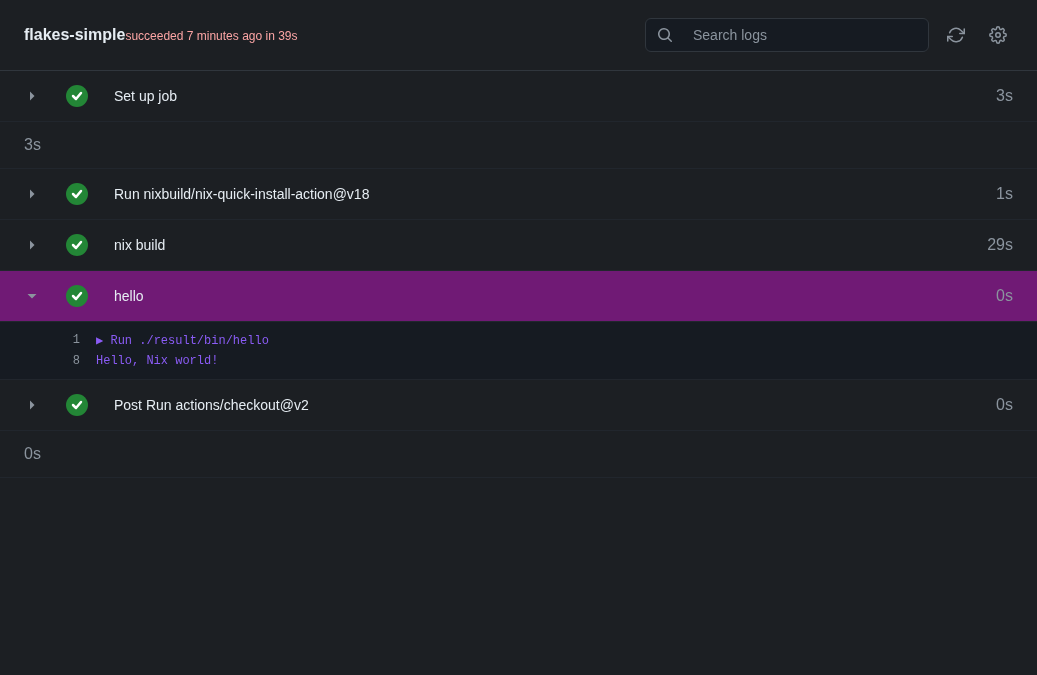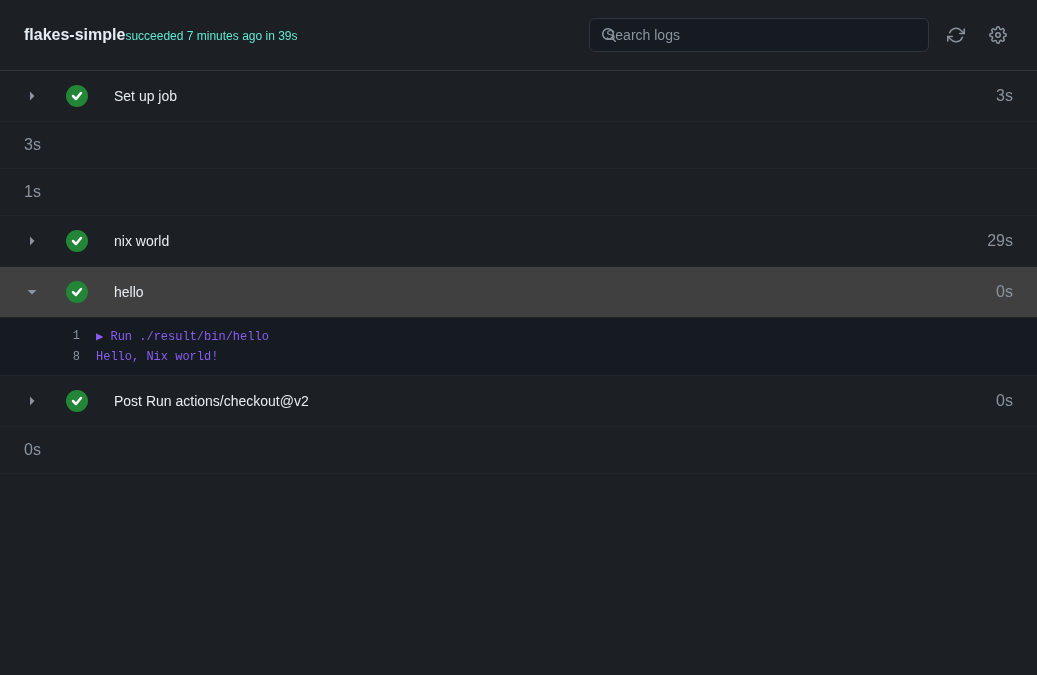--- a/index.html
+++ b/index.html
@@ -32,21 +32,21 @@
     }
 
     .header-title {
       font-weight: 700;
       font-size: 16px;
       color: #e6edf3;
     }
 
     .header-subtitle {
       font-size: 12px;
-      color: #5eead4;
+      color: #fca5a5;
       margin-top: 3px;
     }
 
     .header-right {
       display: flex;
       align-items: center;
       gap: 12px;
     }
 
     .search-container {
@@ -62,22 +62,22 @@
       display: flex;
       align-items: center;
     }
 
     .search-input {
       background-color: #161b22;
       border: 1px solid #30363d;
       border-radius: 6px;
       color: #8b949e;
       font-size: 14px;
-      padding: 8px 12px 8px 16px;
-      width: 340px;
+      padding: 8px 12px 8px 47px;
+      width: 284px;
       outline: none;
     }
 
     .search-input::placeholder {
       color: #8b949e;
     }
 
     .icon-button {
       background: none;
       border: none;
@@ -97,21 +97,21 @@
     .step-row {
       display: flex;
       align-items: center;
       justify-content: space-between;
       padding: 14px 24px;
       border-bottom: 1px solid #21262d;
       cursor: pointer;
     }
 
     .step-row.expanded {
-      background-color: #404040;
+      background-color: #701a75;
     }
 
     .step-left {
       display: flex;
       align-items: center;
       gap: 26px;
     }
 
     .chevron-icon {
       color: #8b949e;
@@ -232,35 +232,48 @@
           </svg>
         </span>
         <span class="step-name">Set up job</span>
       </div>
       <span class="step-duration">3s</span>
     </div>
     <div class="step-row">
       <span class="step-duration">3s</span>
     </div>
     <div class="step-row">
+      <div class="step-left">
+        <span class="chevron-icon">
+          <svg width="12" height="12" viewBox="0 0 12 12" fill="currentColor">
+            <path d="M4 1.5l4.5 4.5-4.5 4.5z"></path>
+          </svg>
+        </span>
+        <span class="step-status-icon">
+          <svg width="12" height="12" viewBox="0 0 12 12">
+            <polyline class="checkmark" points="2,6 5,9 10,3"></polyline>
+          </svg>
+        </span>
+        <span class="step-name">Run nixbuild/nix-quick-install-action@v18</span>
+      </div>
       <span class="step-duration">1s</span>
     </div>
     <div class="step-row">
       <div class="step-left">
         <span class="chevron-icon">
           <svg width="12" height="12" viewBox="0 0 12 12" fill="currentColor">
             <path d="M4 1.5l4.5 4.5-4.5 4.5z"></path>
           </svg>
         </span>
         <span class="step-status-icon">
           <svg width="12" height="12" viewBox="0 0 12 12">
             <polyline class="checkmark" points="2,6 5,9 10,3"></polyline>
           </svg>
         </span>
-        <span class="step-name">nix world</span>
+        <span class="step-name">nix build</span>
       </div>
       <span class="step-duration">29s</span>
     </div>
     <div class="step-row expanded">
       <div class="step-left">
         <span class="chevron-icon">
           <svg width="12" height="12" viewBox="0 0 12 12" fill="currentColor">
             <path d="M6 8.5L1.5 4h9z"></path>
           </svg>
         </span>

